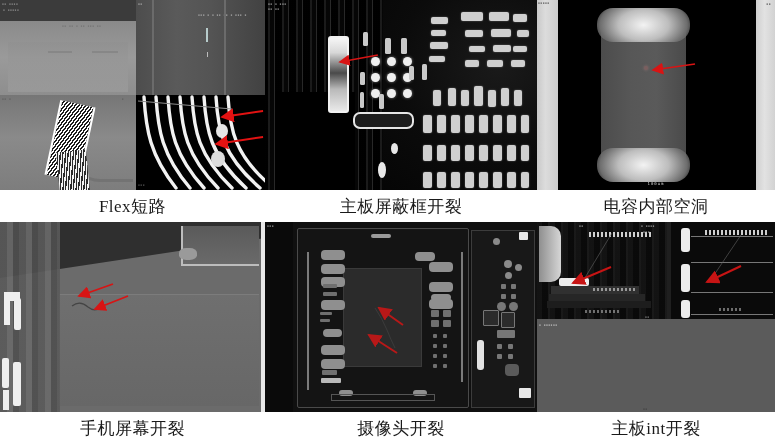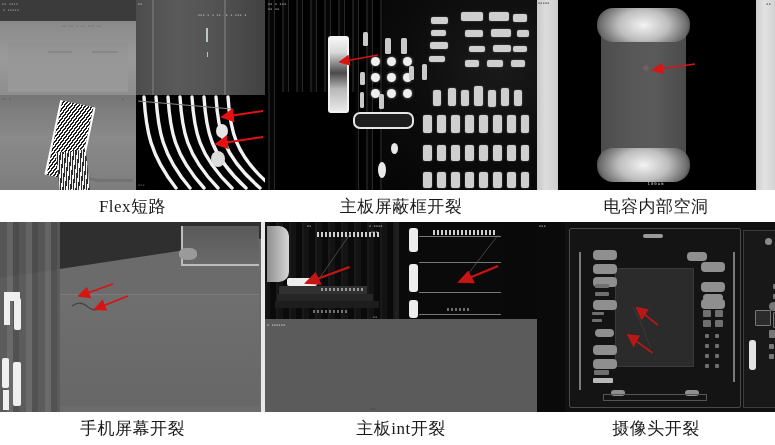--- a/index.html
+++ b/index.html
@@ -426,73 +426,20 @@
         </defs>
         <path d="M72,84 Q80,78 88,85 Q94,90 100,86" stroke="#3a3a3a" stroke-width="1.2" fill="none" opacity=".8"></path>
         <line x1="113" y1="62" x2="79" y2="74" stroke="#d81414" stroke-width="1.8" marker-end="url(#ah4)"></line>
         <line x1="128" y1="74" x2="95" y2="87" stroke="#d81414" stroke-width="1.8" marker-end="url(#ah4)"></line>
       </svg>
     </div>
     <div class="caption">手机屏幕开裂</div>
   </div>
 
   <div class="cell">
-    <div class="panel p6">
-      <div class="p6-topleft">
-        <div class="p6-rails"></div>
-        <div class="p6-white" style="left:2px;top:4px;width:22px;height:56px;border-radius:0 10px 10px 0;background:linear-gradient(90deg,#8f8f8f,#d6d6d6);"></div>
-        <div class="p6-dotline" style="left:52px;top:10px;width:62px;"></div>
-        <div class="p6-white" style="left:22px;top:56px;width:30px;height:8px;border-radius:2px;"></div>
-        <div class="p6-gray" style="left:14px;top:64px;width:88px;height:8px;background:#303030;"></div>
-        <div class="p6-gray" style="left:12px;top:72px;width:96px;height:7px;background:#262626;"></div>
-        <div class="p6-gray" style="left:10px;top:79px;width:104px;height:7px;background:#1d1d1d;"></div>
-        <div class="p6-dotline" style="left:56px;top:66px;width:42px;height:3px;opacity:.65;"></div>
-        <div class="p6-dotline" style="left:48px;top:88px;width:34px;height:3px;opacity:.5;"></div>
-        <div class="xray-ui-text" style="left:42px;top:2px;">▪▪</div>
-      </div>
-
-      <div class="p6-topright">
-        <div class="p6-white" style="left:14px;top:6px;width:9px;height:24px;border-radius:3px;"></div>
-        <div class="p6-white" style="left:14px;top:42px;width:9px;height:28px;border-radius:3px;"></div>
-        <div class="p6-white" style="left:14px;top:78px;width:9px;height:18px;border-radius:3px;"></div>
-        <div class="p6-gray" style="left:24px;top:14px;width:82px;height:1px;background:#777;"></div>
-        <div class="p6-gray" style="left:24px;top:40px;width:82px;height:1px;background:#777;"></div>
-        <div class="p6-gray" style="left:24px;top:70px;width:82px;height:1px;background:#777;"></div>
-        <div class="p6-gray" style="left:24px;top:92px;width:82px;height:1px;background:#777;"></div>
-        <div class="p6-dotline" style="left:38px;top:8px;width:64px;"></div>
-        <div class="p6-dotline" style="left:52px;top:86px;width:22px;height:3px;opacity:.5;"></div>
-        <div class="p6-gray" style="left:0;top:0;width:4px;height:100%;background:#1f1f1f;"></div>
-      </div>
-
-      <div class="p6-bottom">
-
-        <div class="xray-ui-text" style="left:2px;top:4px;color:#cfcfcf;">▪ ▪▪▪▪▪▪</div>
-      </div>
-
-      <div class="xray-ui-text" style="left:104px;top:2px;color:#bbb;">▪ ▪▪▪▪</div>
-      <div class="xray-ui-text" style="left:106px;top:8px;color:#bbb;">▪▪▪</div>
-      <div class="xray-ui-text" style="left:108px;top:93px;color:#9a9a9a;">▪▪</div>
-      <div class="xray-ui-text" style="left:106px;bottom:1px;color:#3a3a3a;">▪▪</div>
-
-      <svg class="arrows" viewBox="0 0 238 190" preserveAspectRatio="none">
-        <defs>
-          <marker id="ah6" markerWidth="7" markerHeight="7" refX="6" refY="3.5" orient="auto">
-            <polygon points="0 0, 7 3.5, 0 7" fill="#c71414"></polygon>
-          </marker>
-        </defs>
-        <line x1="75" y1="11" x2="46" y2="59" stroke="#6a6a6a" stroke-width=".8" opacity=".7"></line>
-        <line x1="204" y1="13" x2="175" y2="56" stroke="#6a6a6a" stroke-width=".8" opacity=".7"></line>
-        <line x1="74" y1="45" x2="36" y2="61" stroke="#c71414" stroke-width="2" marker-end="url(#ah6)"></line>
-        <line x1="204" y1="44" x2="170" y2="60" stroke="#c71414" stroke-width="2" marker-end="url(#ah6)"></line>
-      </svg>
-    </div>
-    <div class="caption">主板int开裂</div>
-  </div>
-
-  <div class="cell">
     <div class="panel p5">
       <div class="p5-side"></div>
       <div class="xray-ui-text" style="left:2px;top:2px;">▪▪▪</div>
 
       <div class="p5-frame"></div>
       <div class="p5-vline" style="left:42px;top:30px;height:138px;"></div>
       <div class="p5-vline" style="left:196px;top:30px;height:130px;"></div>
       <div class="p5-die"></div>
 
       <div class="p5-pill" style="left:56px;top:28px;width:24px;height:10px;"></div>
@@ -562,13 +509,66 @@
           </marker>
         </defs>
         <path d="M110,86 Q117,96 122,108 Q126,118 130,126" stroke="#3d3d3d" stroke-width="1" fill="none" opacity=".9"></path>
         <line x1="138" y1="103" x2="114" y2="86" stroke="#b81818" stroke-width="2" marker-end="url(#ah5)"></line>
         <line x1="132" y1="131" x2="104" y2="113" stroke="#b81818" stroke-width="2" marker-end="url(#ah5)"></line>
       </svg>
     </div>
     <div class="caption">摄像头开裂</div>
   </div>
 
+  <div class="cell">
+    <div class="panel p6">
+      <div class="p6-topleft">
+        <div class="p6-rails"></div>
+        <div class="p6-white" style="left:2px;top:4px;width:22px;height:56px;border-radius:0 10px 10px 0;background:linear-gradient(90deg,#8f8f8f,#d6d6d6);"></div>
+        <div class="p6-dotline" style="left:52px;top:10px;width:62px;"></div>
+        <div class="p6-white" style="left:22px;top:56px;width:30px;height:8px;border-radius:2px;"></div>
+        <div class="p6-gray" style="left:14px;top:64px;width:88px;height:8px;background:#303030;"></div>
+        <div class="p6-gray" style="left:12px;top:72px;width:96px;height:7px;background:#262626;"></div>
+        <div class="p6-gray" style="left:10px;top:79px;width:104px;height:7px;background:#1d1d1d;"></div>
+        <div class="p6-dotline" style="left:56px;top:66px;width:42px;height:3px;opacity:.65;"></div>
+        <div class="p6-dotline" style="left:48px;top:88px;width:34px;height:3px;opacity:.5;"></div>
+        <div class="xray-ui-text" style="left:42px;top:2px;">▪▪</div>
+      </div>
+
+      <div class="p6-topright">
+        <div class="p6-white" style="left:14px;top:6px;width:9px;height:24px;border-radius:3px;"></div>
+        <div class="p6-white" style="left:14px;top:42px;width:9px;height:28px;border-radius:3px;"></div>
+        <div class="p6-white" style="left:14px;top:78px;width:9px;height:18px;border-radius:3px;"></div>
+        <div class="p6-gray" style="left:24px;top:14px;width:82px;height:1px;background:#777;"></div>
+        <div class="p6-gray" style="left:24px;top:40px;width:82px;height:1px;background:#777;"></div>
+        <div class="p6-gray" style="left:24px;top:70px;width:82px;height:1px;background:#777;"></div>
+        <div class="p6-gray" style="left:24px;top:92px;width:82px;height:1px;background:#777;"></div>
+        <div class="p6-dotline" style="left:38px;top:8px;width:64px;"></div>
+        <div class="p6-dotline" style="left:52px;top:86px;width:22px;height:3px;opacity:.5;"></div>
+        <div class="p6-gray" style="left:0;top:0;width:4px;height:100%;background:#1f1f1f;"></div>
+      </div>
+
+      <div class="p6-bottom">
+
+        <div class="xray-ui-text" style="left:2px;top:4px;color:#cfcfcf;">▪ ▪▪▪▪▪▪</div>
+      </div>
+
+      <div class="xray-ui-text" style="left:104px;top:2px;color:#bbb;">▪ ▪▪▪▪</div>
+      <div class="xray-ui-text" style="left:106px;top:8px;color:#bbb;">▪▪▪</div>
+      <div class="xray-ui-text" style="left:108px;top:93px;color:#9a9a9a;">▪▪</div>
+      <div class="xray-ui-text" style="left:106px;bottom:1px;color:#3a3a3a;">▪▪</div>
+
+      <svg class="arrows" viewBox="0 0 238 190" preserveAspectRatio="none">
+        <defs>
+          <marker id="ah6" markerWidth="7" markerHeight="7" refX="6" refY="3.5" orient="auto">
+            <polygon points="0 0, 7 3.5, 0 7" fill="#c71414"></polygon>
+          </marker>
+        </defs>
+        <line x1="75" y1="11" x2="46" y2="59" stroke="#6a6a6a" stroke-width=".8" opacity=".7"></line>
+        <line x1="204" y1="13" x2="175" y2="56" stroke="#6a6a6a" stroke-width=".8" opacity=".7"></line>
+        <line x1="74" y1="45" x2="36" y2="61" stroke="#c71414" stroke-width="2" marker-end="url(#ah6)"></line>
+        <line x1="204" y1="44" x2="170" y2="60" stroke="#c71414" stroke-width="2" marker-end="url(#ah6)"></line>
+      </svg>
+    </div>
+    <div class="caption">主板int开裂</div>
+  </div>
+
 </div>
 
 </body></html>

